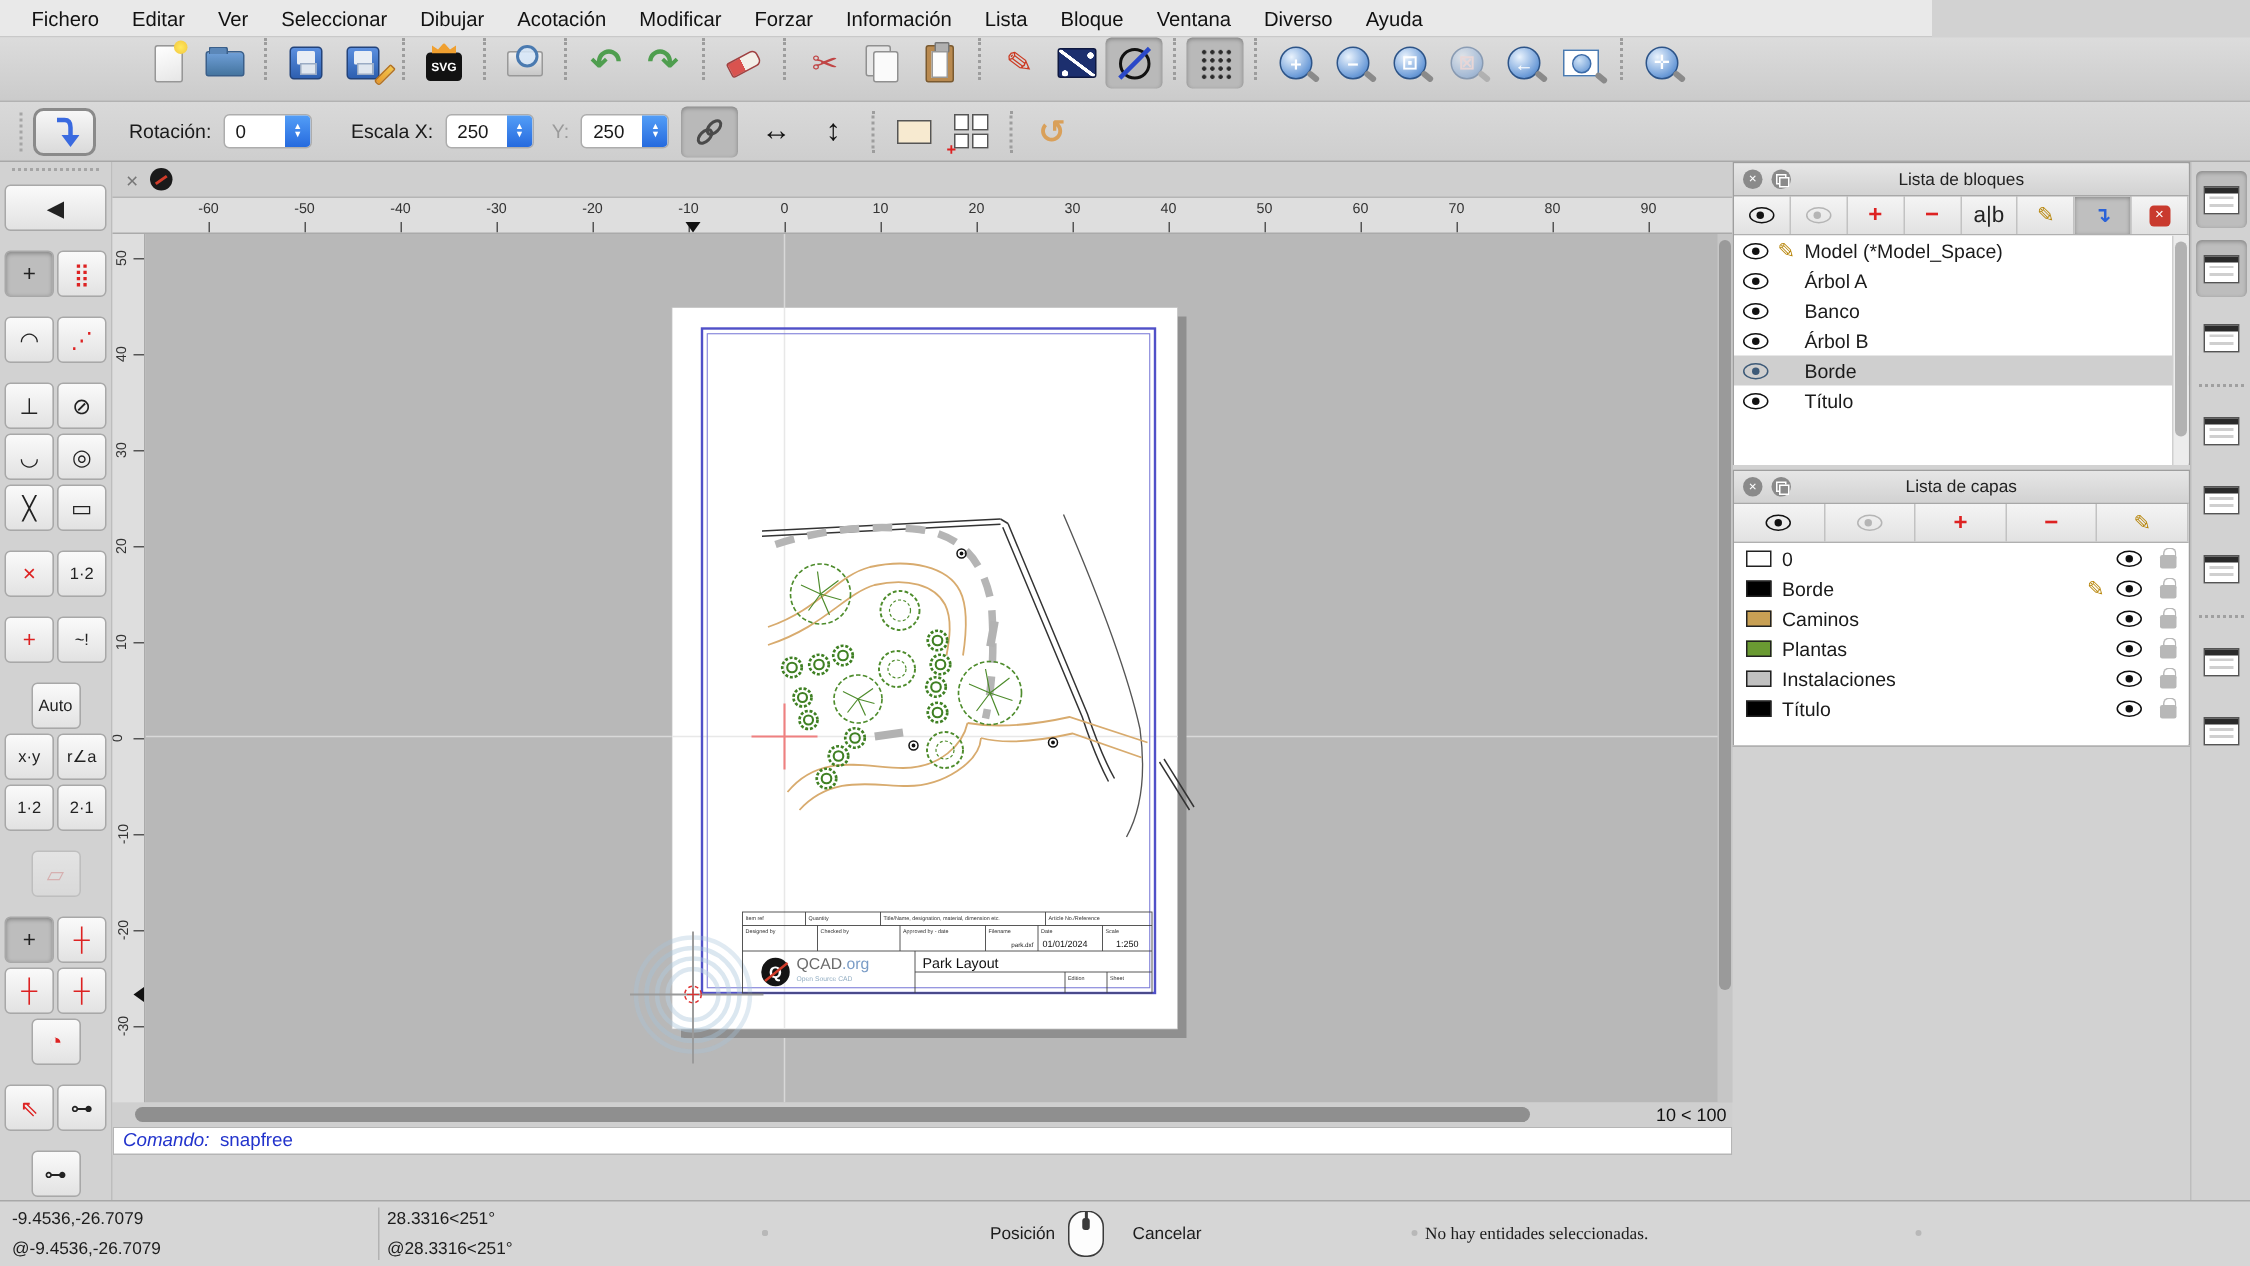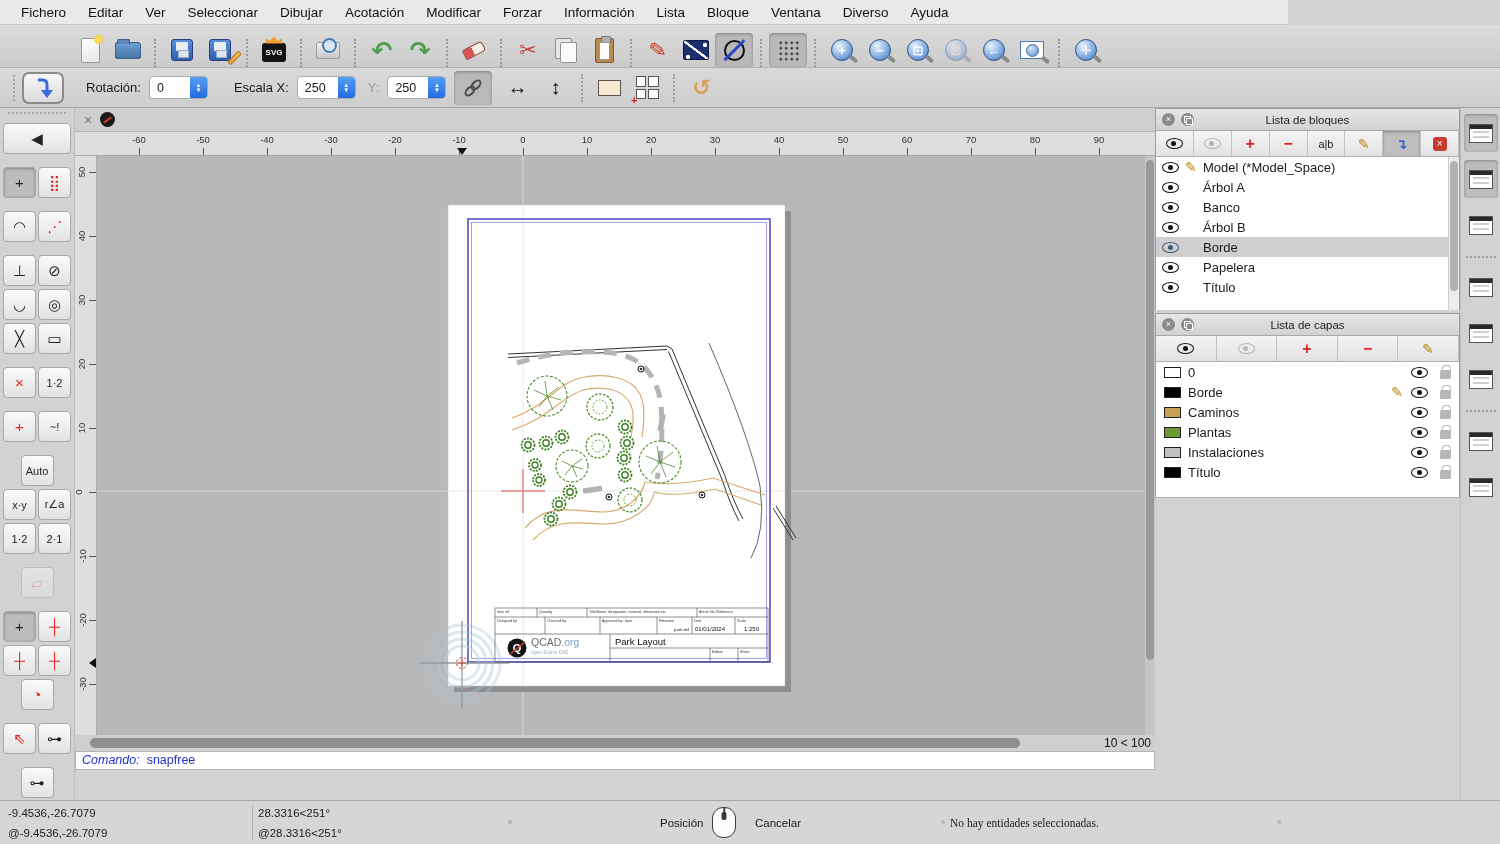--- a/index.html
+++ b/index.html
@@ -4,21 +4,21 @@
 <style>
   * { margin:0; padding:0; box-sizing:border-box; }
   body { font-family:"Liberation Sans","DejaVu Sans",sans-serif; background:#888; }
   #app { position:relative; width:1500px; height:844px; background:#d2d2d2; overflow:hidden; font-size:13px; color:#1a1a1a; }
 
   
   .menubar { position:absolute; left:0; top:0; width:1288px; height:25px; background:#e9e9e9; border-bottom:1px solid #c9c9c9; display:flex; align-items:center; padding-left:10px; }
   .menu-item { padding:0 11px; font-size:13.5px; color:#111; cursor:default; }
 
   
-  .toolbar { position:absolute; left:0; top:25px; width:1500px; height:43px; background:linear-gradient(#dcdcdc,#cbcbcb); border-bottom:1px solid #b2b2b2; display:flex; align-items:flex-end; padding-left:71px; }
+  .toolbar { position:absolute; left:0; top:25px; width:1500px; height:43px; background:linear-gradient(#dcdcdc,#cbcbcb); border-bottom:1px solid #b2b2b2; display:flex; align-items:flex-start; padding-left:93px; }
   .opttoolbar { position:absolute; left:0; top:68px; width:1500px; height:40px; background:linear-gradient(#d9d9d9,#cecece); border-bottom:1px solid #a8a8a8; display:flex; align-items:center; padding-left:8px; }
   .sep { width:2px; height:28px; border-left:2px dotted #9d9d9d; margin:0 7px; }
   .handle { width:4px; height:26px; border-left:2px dotted #a5a5a5; margin:0 5px; }
   .tbbtn { width:38px; height:34px; display:flex; align-items:center; justify-content:center; border-radius:4px; position:relative; }
   .tbbtn.active { background:#b9b9b9; box-shadow:inset 0 1px 3px rgba(0,0,0,.3); }
   .glyph { font-weight:bold; }
   .g-undo,.g-redo { font-size:25px; color:#4f9e4f; }
   .g-cut { font-size:21px; color:#c04545; }
   .g-pencil { font-size:21px; color:#cc3a22; transform:rotate(-8deg); }
   .g-flip { font-size:20px; color:#111; }
@@ -120,21 +120,21 @@
   .pbtn.float { position:relative; }
   .pbtn.float::before { content:""; position:absolute; left:3px; top:3px; width:5px; height:5px; border:1px solid #fff; background:transparent; }
   .pbtn.float::after { content:""; position:absolute; left:5px; top:5px; width:5px; height:5px; border:1px solid #fff; background:#8a8a8a; }
   .panel-tools { display:flex; background:linear-gradient(#f4f4f4,#e2e2e2); border-bottom:1px solid #b0b0b0; }
   .ptool { flex:1; height:25px; border-right:1px solid #c2c2c2; display:flex; align-items:center; justify-content:center; font-size:13px; }
   .ptool.pressed { background:#bfbfbf; box-shadow:inset 0 1px 3px rgba(0,0,0,.3); }
   .redtxt { color:#d22; font-weight:bold; font-size:16px; }
   .bluetxt { color:#2a62d8; font-weight:bold; font-size:14px; }
   .goldtxt { color:#b8860b; font-size:14px; }
   .delx { width:14px; height:14px; background:#c93a2e; border-radius:3px; color:#fff; font-size:10px; line-height:14px; text-align:center; }
-  .abtxt { font-size:11px; color:#222; }
+  .abtxt { font-size:15px; color:#222; }
 
   .plist { overflow:hidden; position:relative; background:#fff; }
   .prow { height:20px; display:flex; align-items:center; font-size:13px; }
   .prow.selected { background:#cfcfcf; }
   .eye { position:relative; width:17px; height:11px; flex:0 0 17px; }
   .eye::before { content:""; position:absolute; inset:0; border:1.6px solid #111; border-radius:50%; }
   .eye::after { content:""; position:absolute; left:5.5px; top:3px; width:5px; height:5px; border-radius:50%; background:#111; }
   .eye.off::before { border-color:#b5b5b5; } .eye.off::after { background:#b5b5b5; }
   .eye.dark::before { border-color:#3d5a78; } .eye.dark::after { background:#3d5a78; }
   .lockic { position:relative; width:11px; height:9px; background:#b8b8b8; border-radius:1.5px; margin-top:5px; }
@@ -743,25 +743,20 @@
           <span>Árbol B</span>
         </div>
         <div class="prow selected">
           <span class="eye dark" style="margin: 0px 6px;"></span>
           <span class="goldtxt" style="width: 18px; display: inline-block;"></span>
           <span>Borde</span>
         </div>
         <div class="prow">
           <span class="eye" style="margin: 0px 6px;"></span>
           <span class="goldtxt" style="width: 18px; display: inline-block;"></span>
-          <span>Papelera</span>
-        </div>
-        <div class="prow">
-          <span class="eye" style="margin: 0px 6px;"></span>
-          <span class="goldtxt" style="width: 18px; display: inline-block;"></span>
           <span>Título</span>
         </div>
         <div class="vsb">
           <div class="thumb"></div>
         </div>
     </div>
   </div>
 
   <div class="panel" style="top:313px;height:184px;">
     <div class="panel-title">

